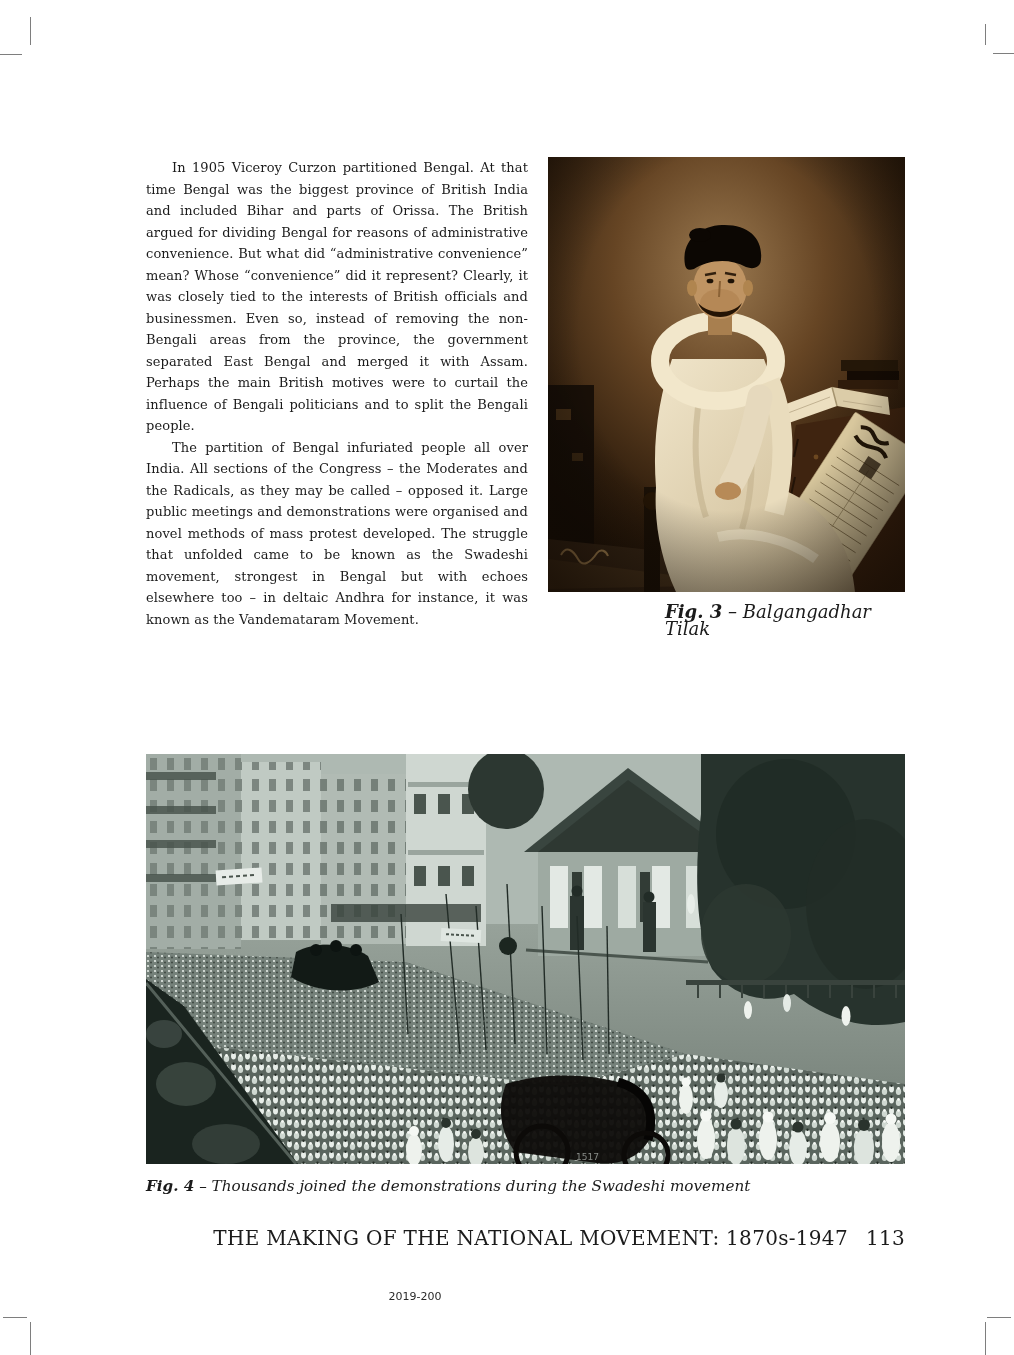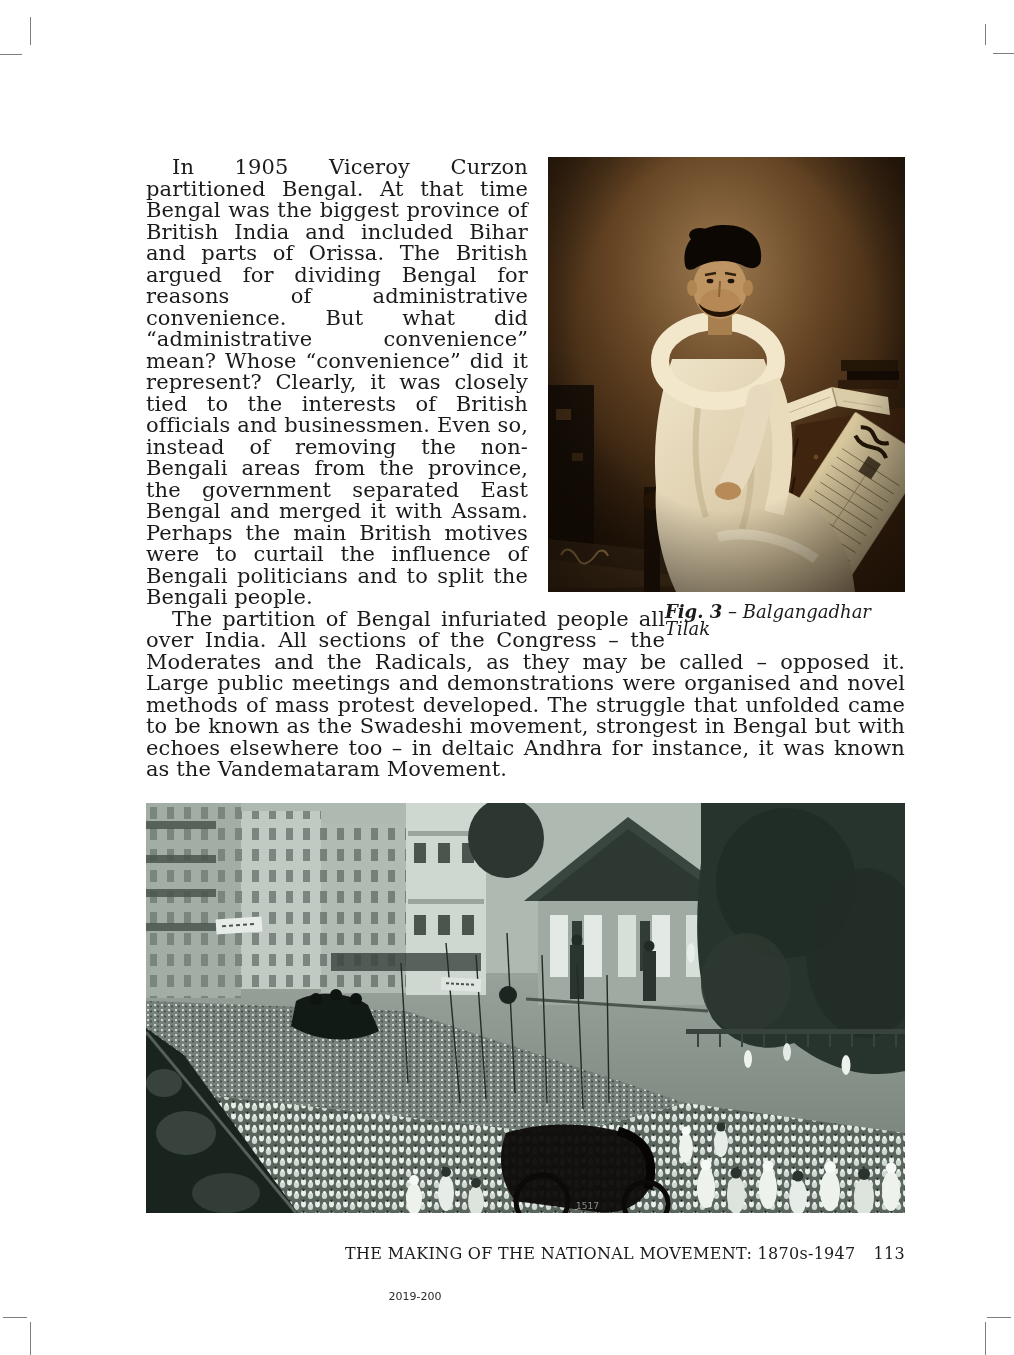--- a/index.html
+++ b/index.html
@@ -17,32 +17,32 @@
     float:right;width:357px;height:435px;margin:0 0 11px 20px;
     background:#241607;
   }
   .fig3-caption{
     float:right;clear:right;width:240px;margin:0 0 0 27px;
     font-size:14.6px;line-height:17.4px;
   }
   .figcap-title{margin:0 0 4px 0;font-size:18px;}
   .figcap-body{margin:0;}
   .article p.bodytext{
-    margin:0;font-size:21px;line-height:21.5px;
+    margin:0;font-size:13px;line-height:21.5px;
     text-align:justify;text-indent:26px;
     letter-spacing:0.1px;
   }
   .article p.bodytext + p.bodytext{}
   .fig4{clear:both;margin:22px 0 0 0;padding:0;}
   .fig4-photo{width:612px;height:410px;background:#8d988f;}
   .fig4-caption{
     margin:13px 0 0 0;font-size:15.2px;line-height:18px;
   }
   .running-footer{
-    margin-top:31px;text-align:right;font-size:16px;
+    margin-top:31px;text-align:right;font-size:20px;
     letter-spacing:0.3px;
   }
   .running-footer .pageno{margin-left:18px;}
   .print-code{
     position:absolute;left:0;top:1290px;width:830px;
     text-align:center;font-family:"DejaVu Sans", sans-serif;
     font-size:11px;color:#2a2a2a;
   }
   svg{display:block;}
   i{font-style:italic;}
@@ -336,20 +336,23 @@
             <circle cx="575" cy="324" r="4.5" fill="#2a332d"></circle>
         </g>
 
         <polygon points="0,225 38,252 152,410 0,410" fill="#1a241f"></polygon>
         <line x1="0" y1="229" x2="150" y2="410" stroke="#8f9c94" stroke-width="3" opacity="0.5"></line>
         <ellipse cx="40" cy="330" rx="30" ry="22" fill="#54625a" opacity="0.5"></ellipse>
         <ellipse cx="80" cy="390" rx="34" ry="20" fill="#49564f" opacity="0.5"></ellipse>
         <ellipse cx="18" cy="280" rx="18" ry="14" fill="#5d6b63" opacity="0.45"></ellipse>
       </svg>
     </div>
+    <figcaption class="fig4-caption">
+      <b><i>Fig. 4</i></b><i> – Thousands joined the demonstrations during the Swadeshi movement</i>
+    </figcaption>
   </figure>
 
   <div class="running-footer">
     <span>THE MAKING OF THE NATIONAL MOVEMENT: 1870s-1947</span><span class="pageno">113</span>
   </div>
 </div>
 
 <div class="print-code">2019-200</div>
 
 </body></html>

